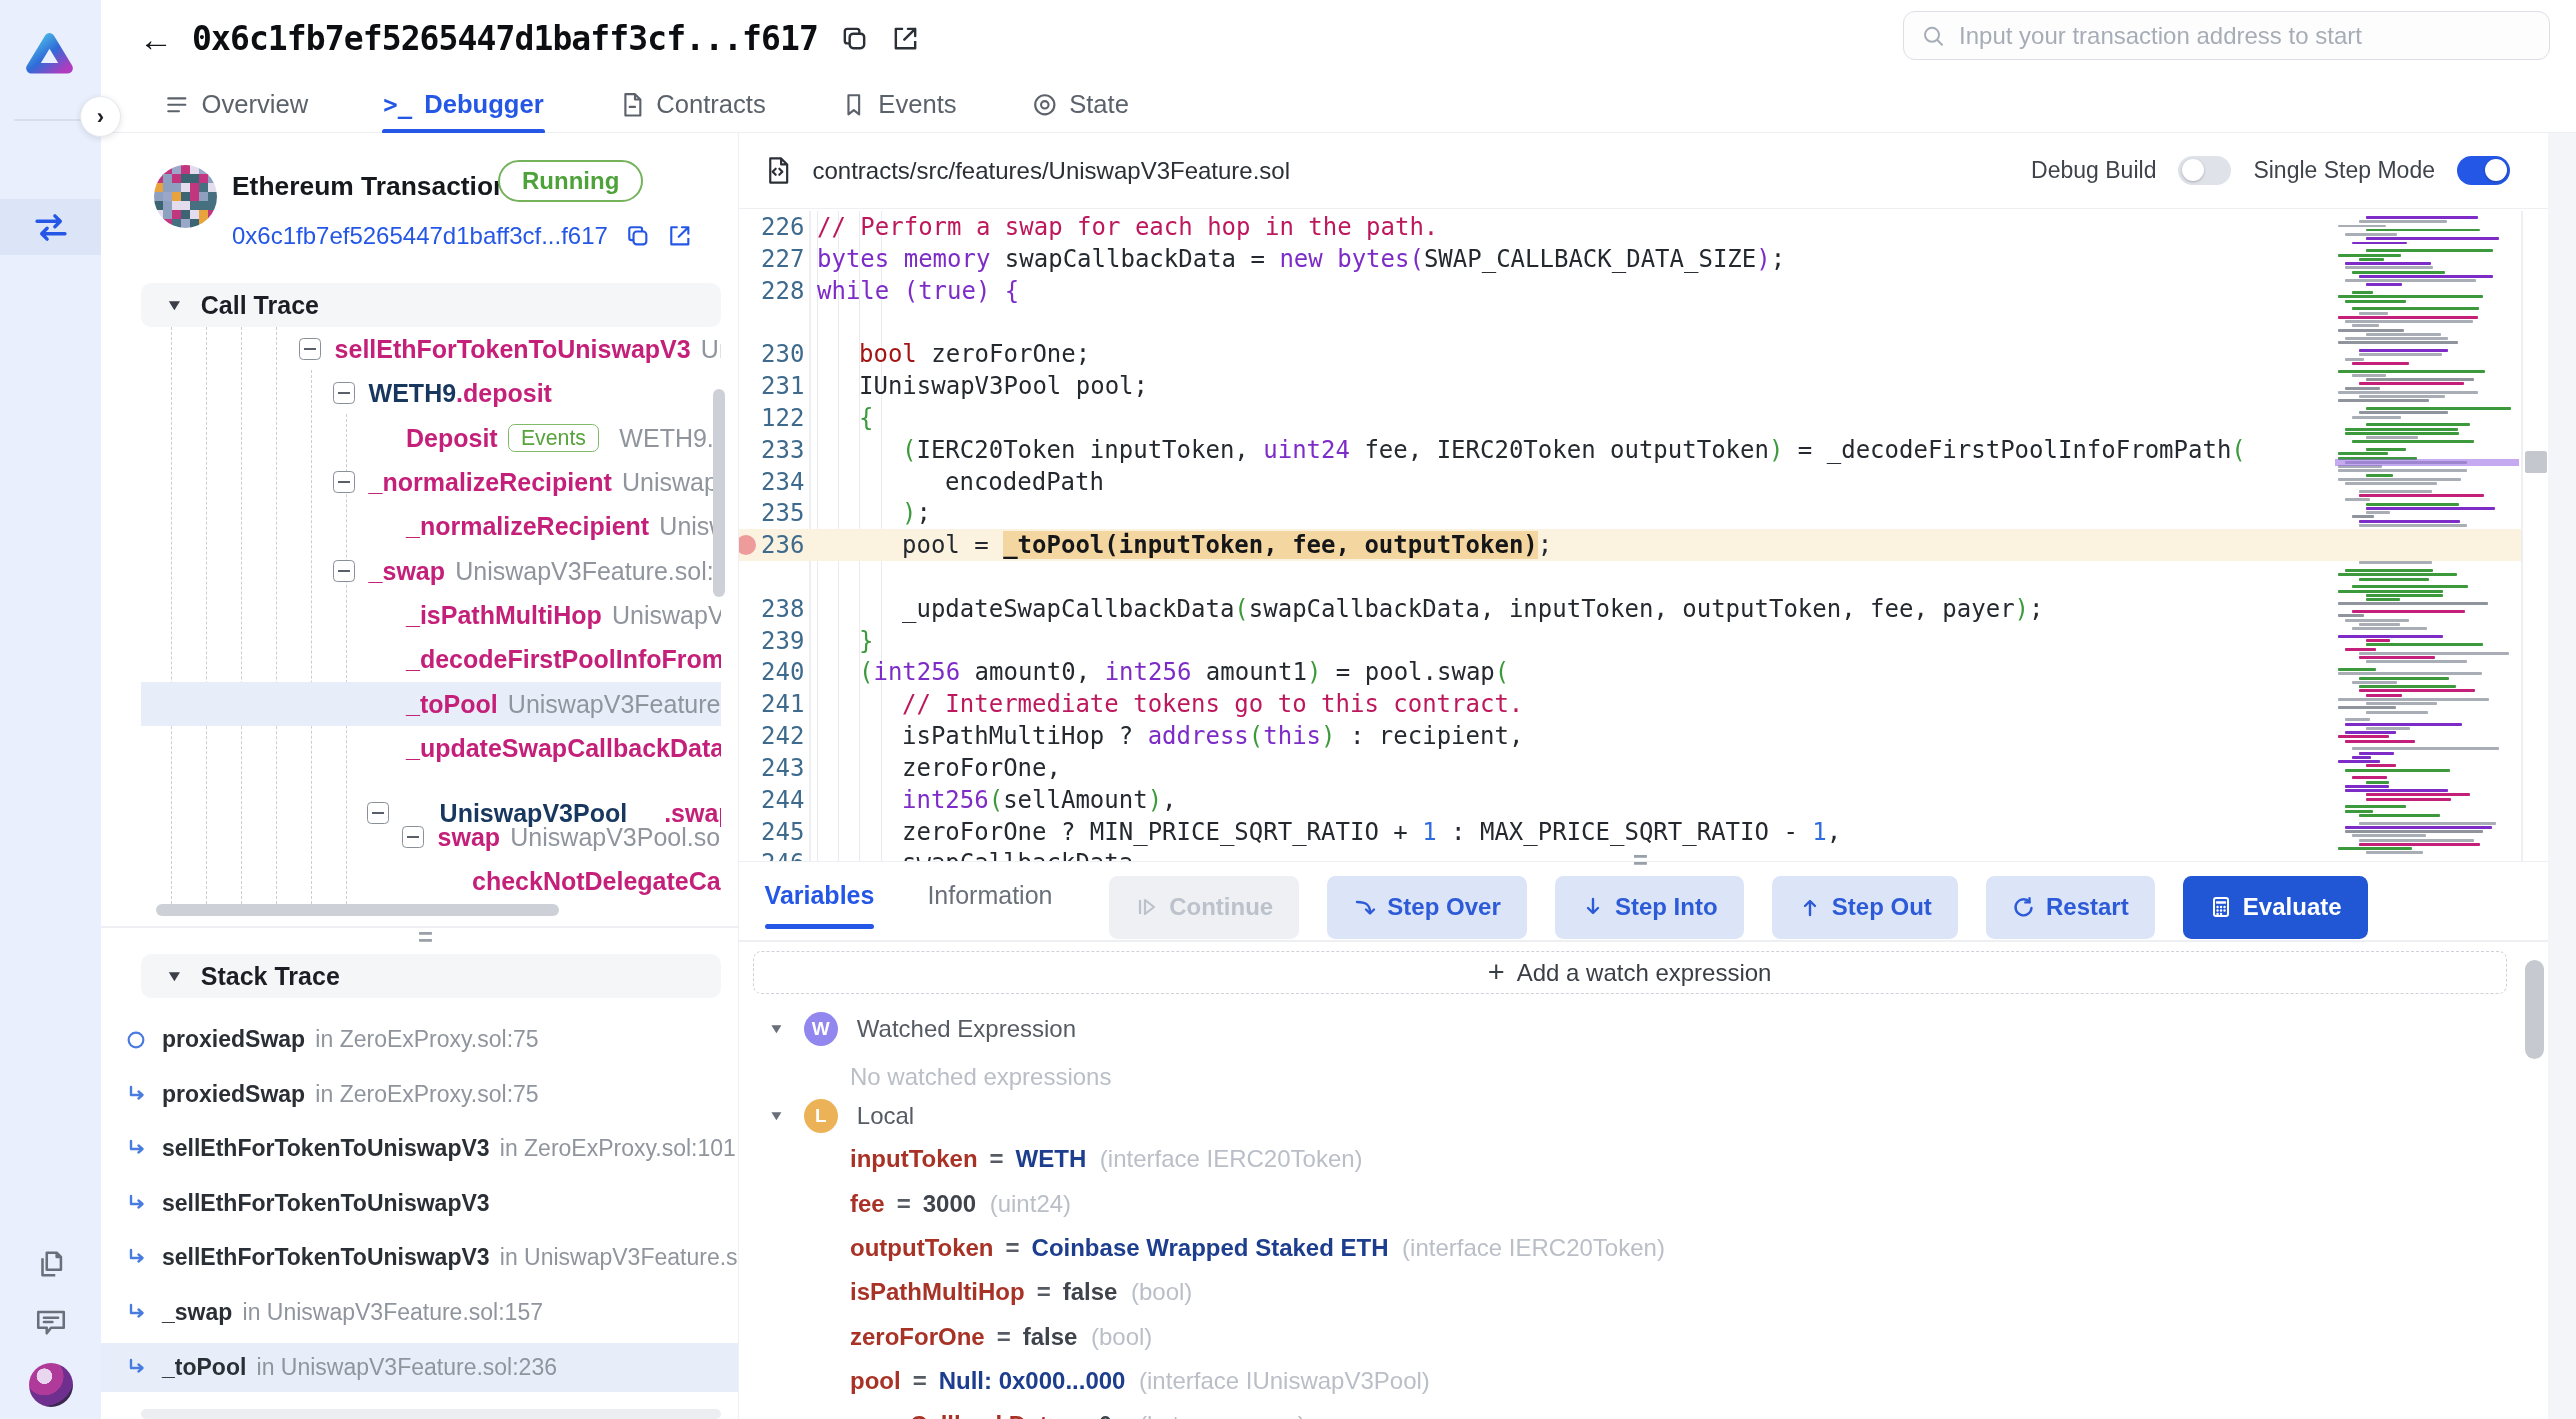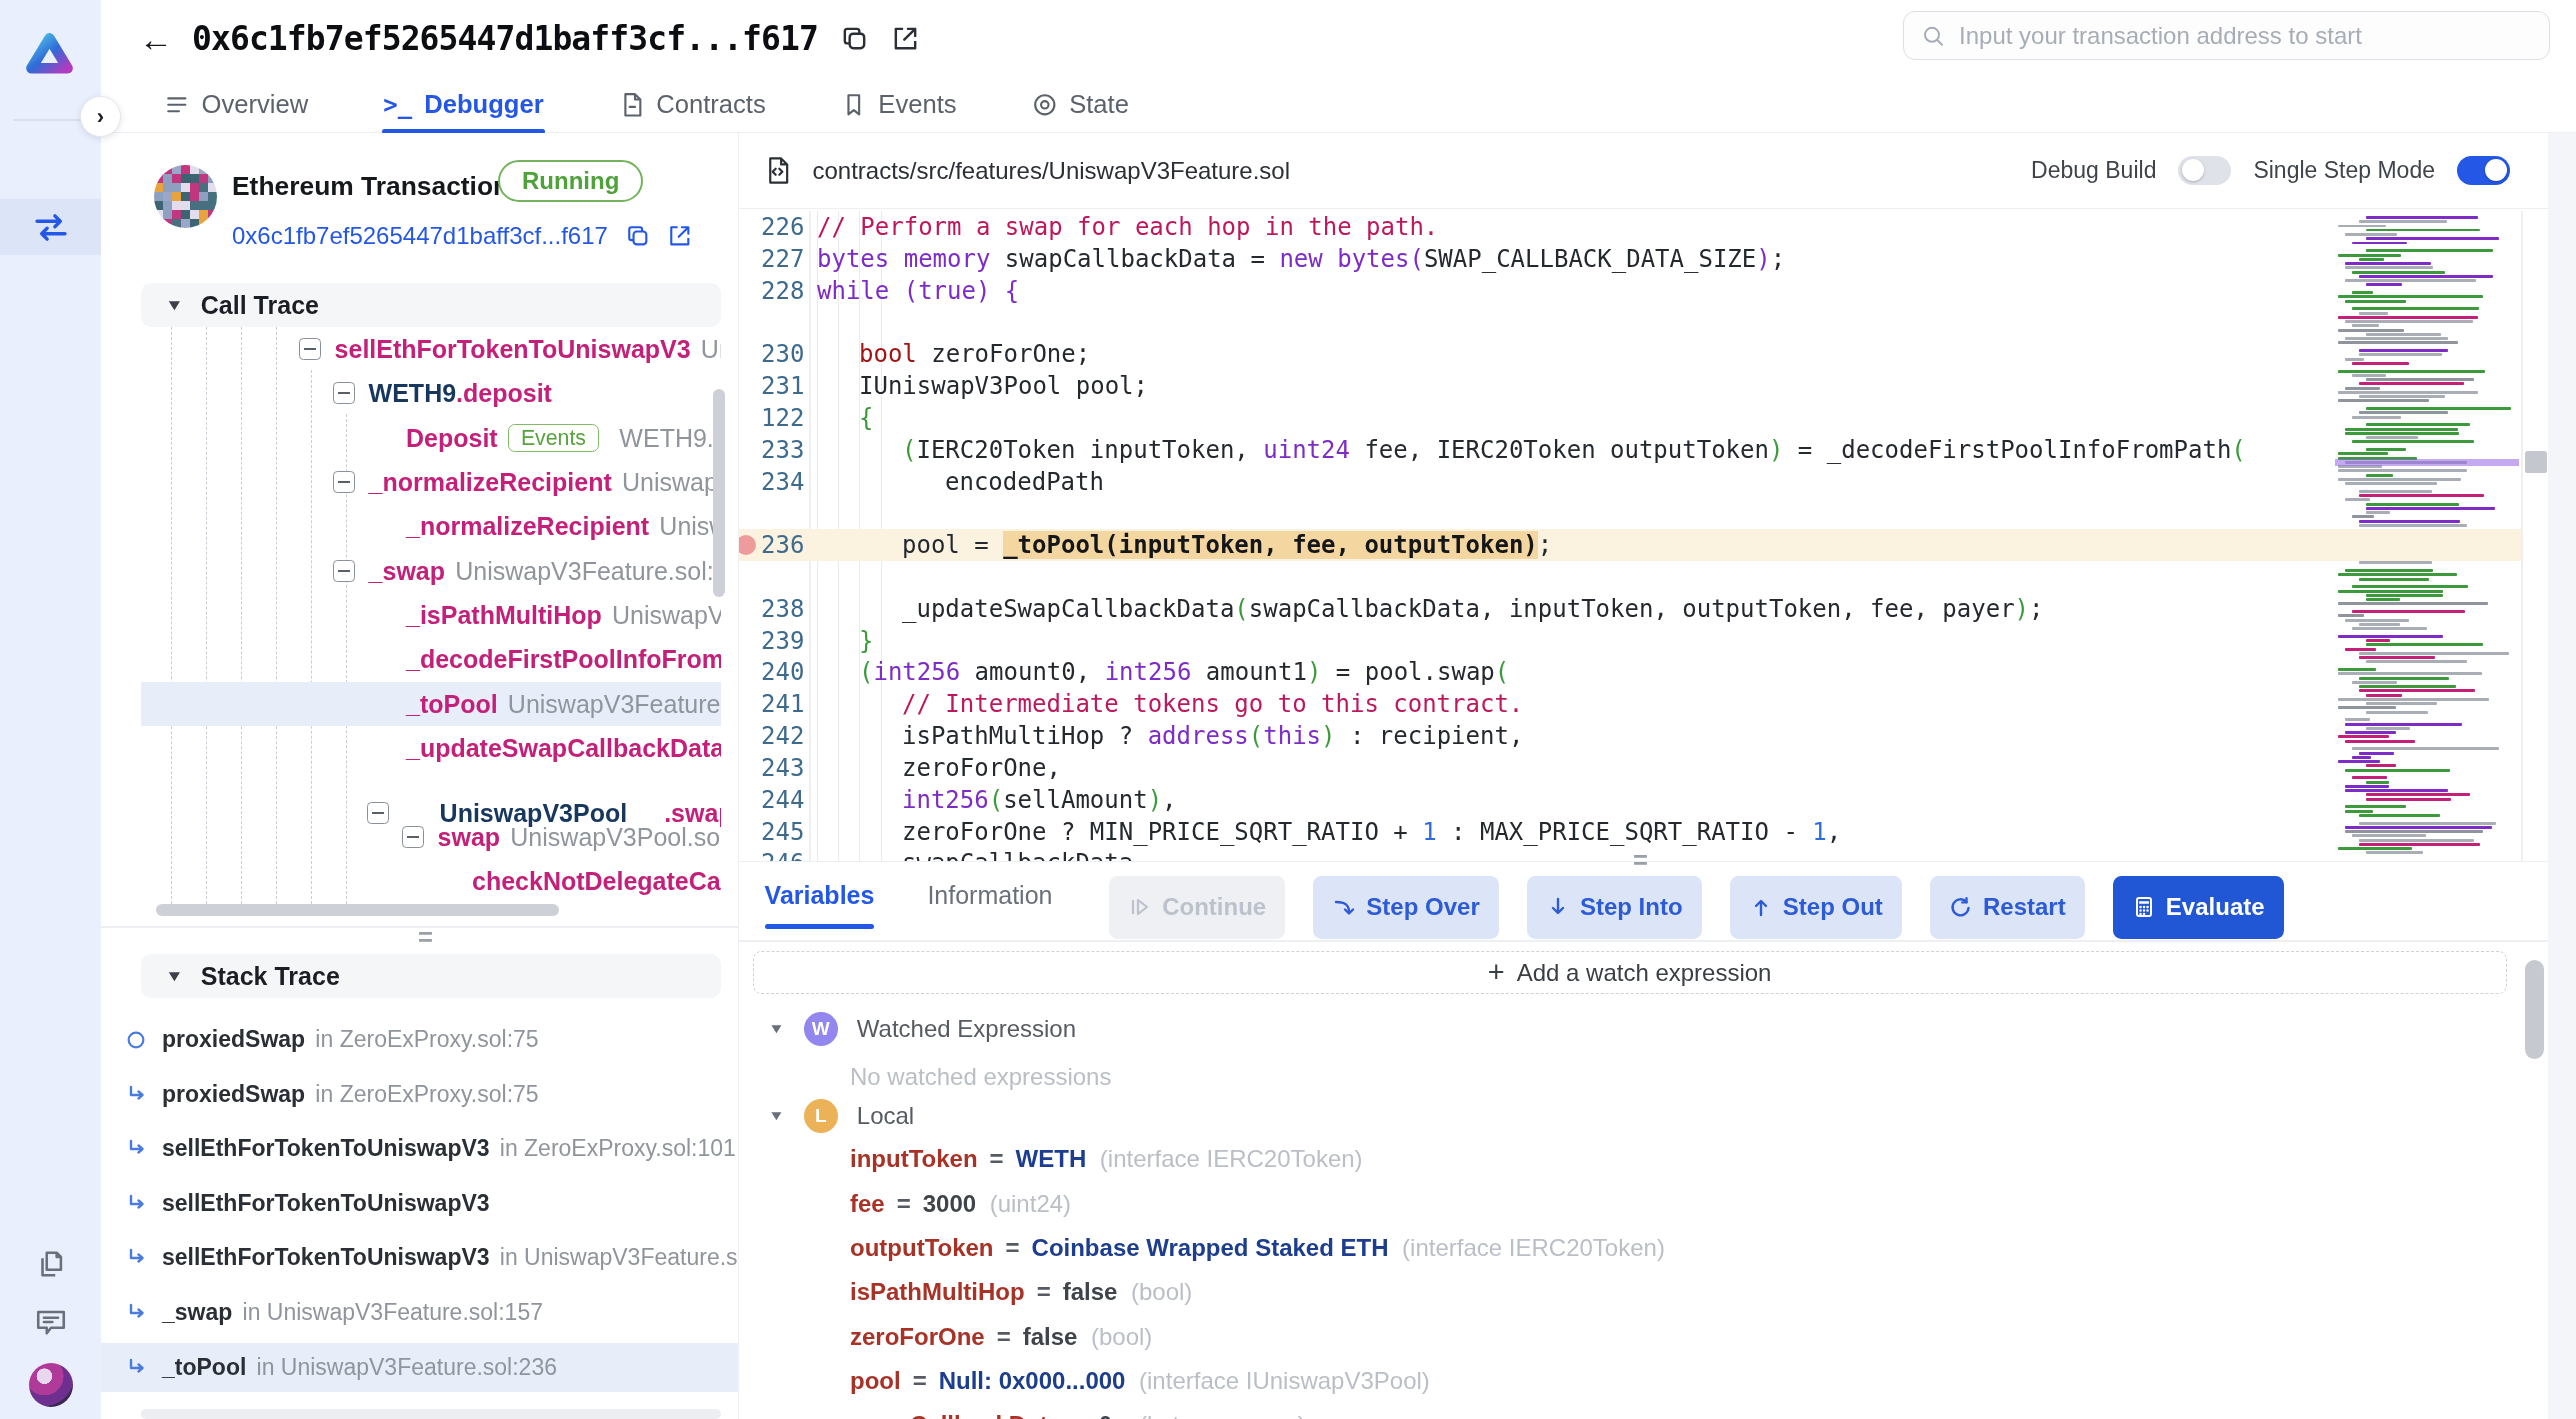--- a/index.html
+++ b/index.html
@@ -118,21 +118,21 @@
   .mm-border { position:absolute; left:1782px; top:0; bottom:0; width:1.7px; background:#edeff1; }
   .code-vscroll { position:absolute; left:1786px; top:240px; width:22px; height:22px; background:#c4c8ce; border-radius:2.6px; }
 
   
   .dbg-panel { position:absolute; left:0; top:728px; width:1809px; height:558px; border-top:1.7px solid #edeff2; overflow:hidden; }
   .dbg-tabs { position:absolute; left:25.6px; top:12px; display:flex; gap:53px; height:43px; }
   .dbg-tab { font-size:25px; color:#6a7079; position:relative; display:flex; align-items:center; }
   .dbg-tab.active { color:#2457e6; font-weight:bold; }
   .dbg-tab.active::after { content:""; position:absolute; left:0; right:0; bottom:-12px; height:5.1px; background:#2457e6; border-radius:2.6px; }
   .dbg-buttons { position:absolute; left:370px; top:13.6px; display:flex; gap:28px; }
-  .dbtn { height:63px; border-radius:8.5px; display:flex; align-items:center; gap:10.2px; padding:0 19px;
+  .dbtn { height:63px; border-radius:8.5px; display:flex; align-items:center; gap:10.2px; padding:0 26px;
     font-size:24px; font-weight:600; border:none; font-family:"Liberation Sans", sans-serif; }
   .dbtn.light { background:#dce5f8; color:#2d5bd7; }
   .dbtn.disabled { background:#eef0f3; color:#bcc2cb; }
   .dbtn.primary { background:#2156d4; color:#fff; }
   .dbg-sep { position:absolute; left:0; top:78px; width:1809px; height:1.7px; background:#edeff2; }
   .watch-box { position:absolute; left:13.6px; top:89px; width:1754px; height:43px; border:1.7px dashed #ced2d8;
     border-radius:8.5px; display:flex; align-items:center; justify-content:center; gap:12px;
     font-size:24px; color:#3a3f46; background:#fff; }
   .grp-row { position:absolute; left:29px; display:flex; align-items:center; gap:19px; }
   .grp-badge { width:34px; height:34px; border-radius:50%; color:#fff; font-size:19px; font-weight:bold;
@@ -652,20 +652,21 @@
       <div class="mm-border"></div>
       <div class="code-vscroll"></div>
     <div class="cline" style="top: 0px;"><span class="lnum">226</span><span style="position:absolute; left:78px;"><span class="ccm">// Perform a swap for each hop in the path.</span></span></div>
         <div class="cline" style="top: 32px;"><span class="lnum">227</span><span style="position:absolute; left:78px;"><span class="ckw">bytes</span><span class="ct"> </span><span class="ckw">memory</span><span class="ct"> swapCallbackData = </span><span class="ckw">new</span><span class="ct"> </span><span class="ckw">bytes</span><span class="ckw">(</span><span class="ct">SWAP_CALLBACK_DATA_SIZE</span><span class="ckw">)</span><span class="ct">;</span></span></div>
         <div class="cline" style="top: 64px;"><span class="lnum">228</span><span style="position:absolute; left:78px;"><span class="ckw">while</span><span class="ckw"> (</span><span class="ckw">true</span><span class="ckw">) {</span></span></div>
         <div class="cline" style="top: 127px;"><span class="lnum">230</span><span style="position:absolute; left:120px;"><span class="cmr">bool</span><span class="ct"> zeroForOne;</span></span></div>
         <div class="cline" style="top: 159px;"><span class="lnum">231</span><span style="position:absolute; left:120px;"><span class="ct">IUniswapV3Pool pool;</span></span></div>
         <div class="cline" style="top: 191px;"><span class="lnum">122</span><span style="position:absolute; left:120px;"><span class="cgr">{</span></span></div>
         <div class="cline" style="top: 223px;"><span class="lnum">233</span><span style="position:absolute; left:163px;"><span class="cgr">(</span><span class="ct">IERC20Token inputToken, </span><span class="ckw">uint24</span><span class="ct"> fee, IERC20Token outputToken</span><span class="cgr">)</span><span class="ct"> = _decodeFirstPoolInfoFromPath</span><span class="cgr">(</span></span></div>
         <div class="cline" style="top: 255px;"><span class="lnum">234</span><span style="position:absolute; left:206px;"><span class="ct">encodedPath</span></span></div>
+        <div class="cline" style="top: 286px;"><span class="lnum">235</span><span style="position:absolute; left:163px;"><span class="cgr">)</span><span class="ct">;</span></span></div>
         <div class="cline current" style="top: 318px;"><span class="bp"></span><span class="lnum">236</span><span style="position:absolute; left:163px;"><span class="ct">pool = </span><span class="chl">_toPool(inputToken, fee, outputToken)</span><span class="ct">;</span></span></div>
         <div class="cline" style="top: 382px;"><span class="lnum">238</span><span style="position:absolute; left:163px;"><span class="ct">_updateSwapCallbackData</span><span class="cgr">(</span><span class="ct">swapCallbackData, inputToken, outputToken, fee, payer</span><span class="cgr">)</span><span class="ct">;</span></span></div>
         <div class="cline" style="top: 414px;"><span class="lnum">239</span><span style="position:absolute; left:120px;"><span class="cgr">}</span></span></div>
         <div class="cline" style="top: 445px;"><span class="lnum">240</span><span style="position:absolute; left:120px;"><span class="cgr">(</span><span class="ckw">int256</span><span class="ct"> amount0, </span><span class="ckw">int256</span><span class="ct"> amount1</span><span class="cgr">)</span><span class="ct"> = pool.swap</span><span class="cgr">(</span></span></div>
         <div class="cline" style="top: 477px;"><span class="lnum">241</span><span style="position:absolute; left:163px;"><span class="ccm">// Intermediate tokens go to this contract.</span></span></div>
         <div class="cline" style="top: 509px;"><span class="lnum">242</span><span style="position:absolute; left:163px;"><span class="ct">isPathMultiHop ? </span><span class="ckw">address</span><span class="cgr">(</span><span class="ckw">this</span><span class="cgr">)</span><span class="ct"> : recipient,</span></span></div>
         <div class="cline" style="top: 541px;"><span class="lnum">243</span><span style="position:absolute; left:163px;"><span class="ct">zeroForOne,</span></span></div>
         <div class="cline" style="top: 573px;"><span class="lnum">244</span><span style="position:absolute; left:163px;"><span class="ckw">int256</span><span class="cgr">(</span><span class="ct">sellAmount</span><span class="cgr">)</span><span class="ct">,</span></span></div>
         <div class="cline" style="top: 605px;"><span class="lnum">245</span><span style="position:absolute; left:163px;"><span class="ct">zeroForOne ? MIN_PRICE_SQRT_RATIO + </span><span class="cnm">1</span><span class="ct"> : MAX_PRICE_SQRT_RATIO - </span><span class="cnm">1</span><span class="ct">,</span></span></div>
         <div class="cline" style="top: 636px;"><span class="lnum">246</span><span style="position:absolute; left:163px;"><span class="ct">swapCallbackData</span></span></div>

